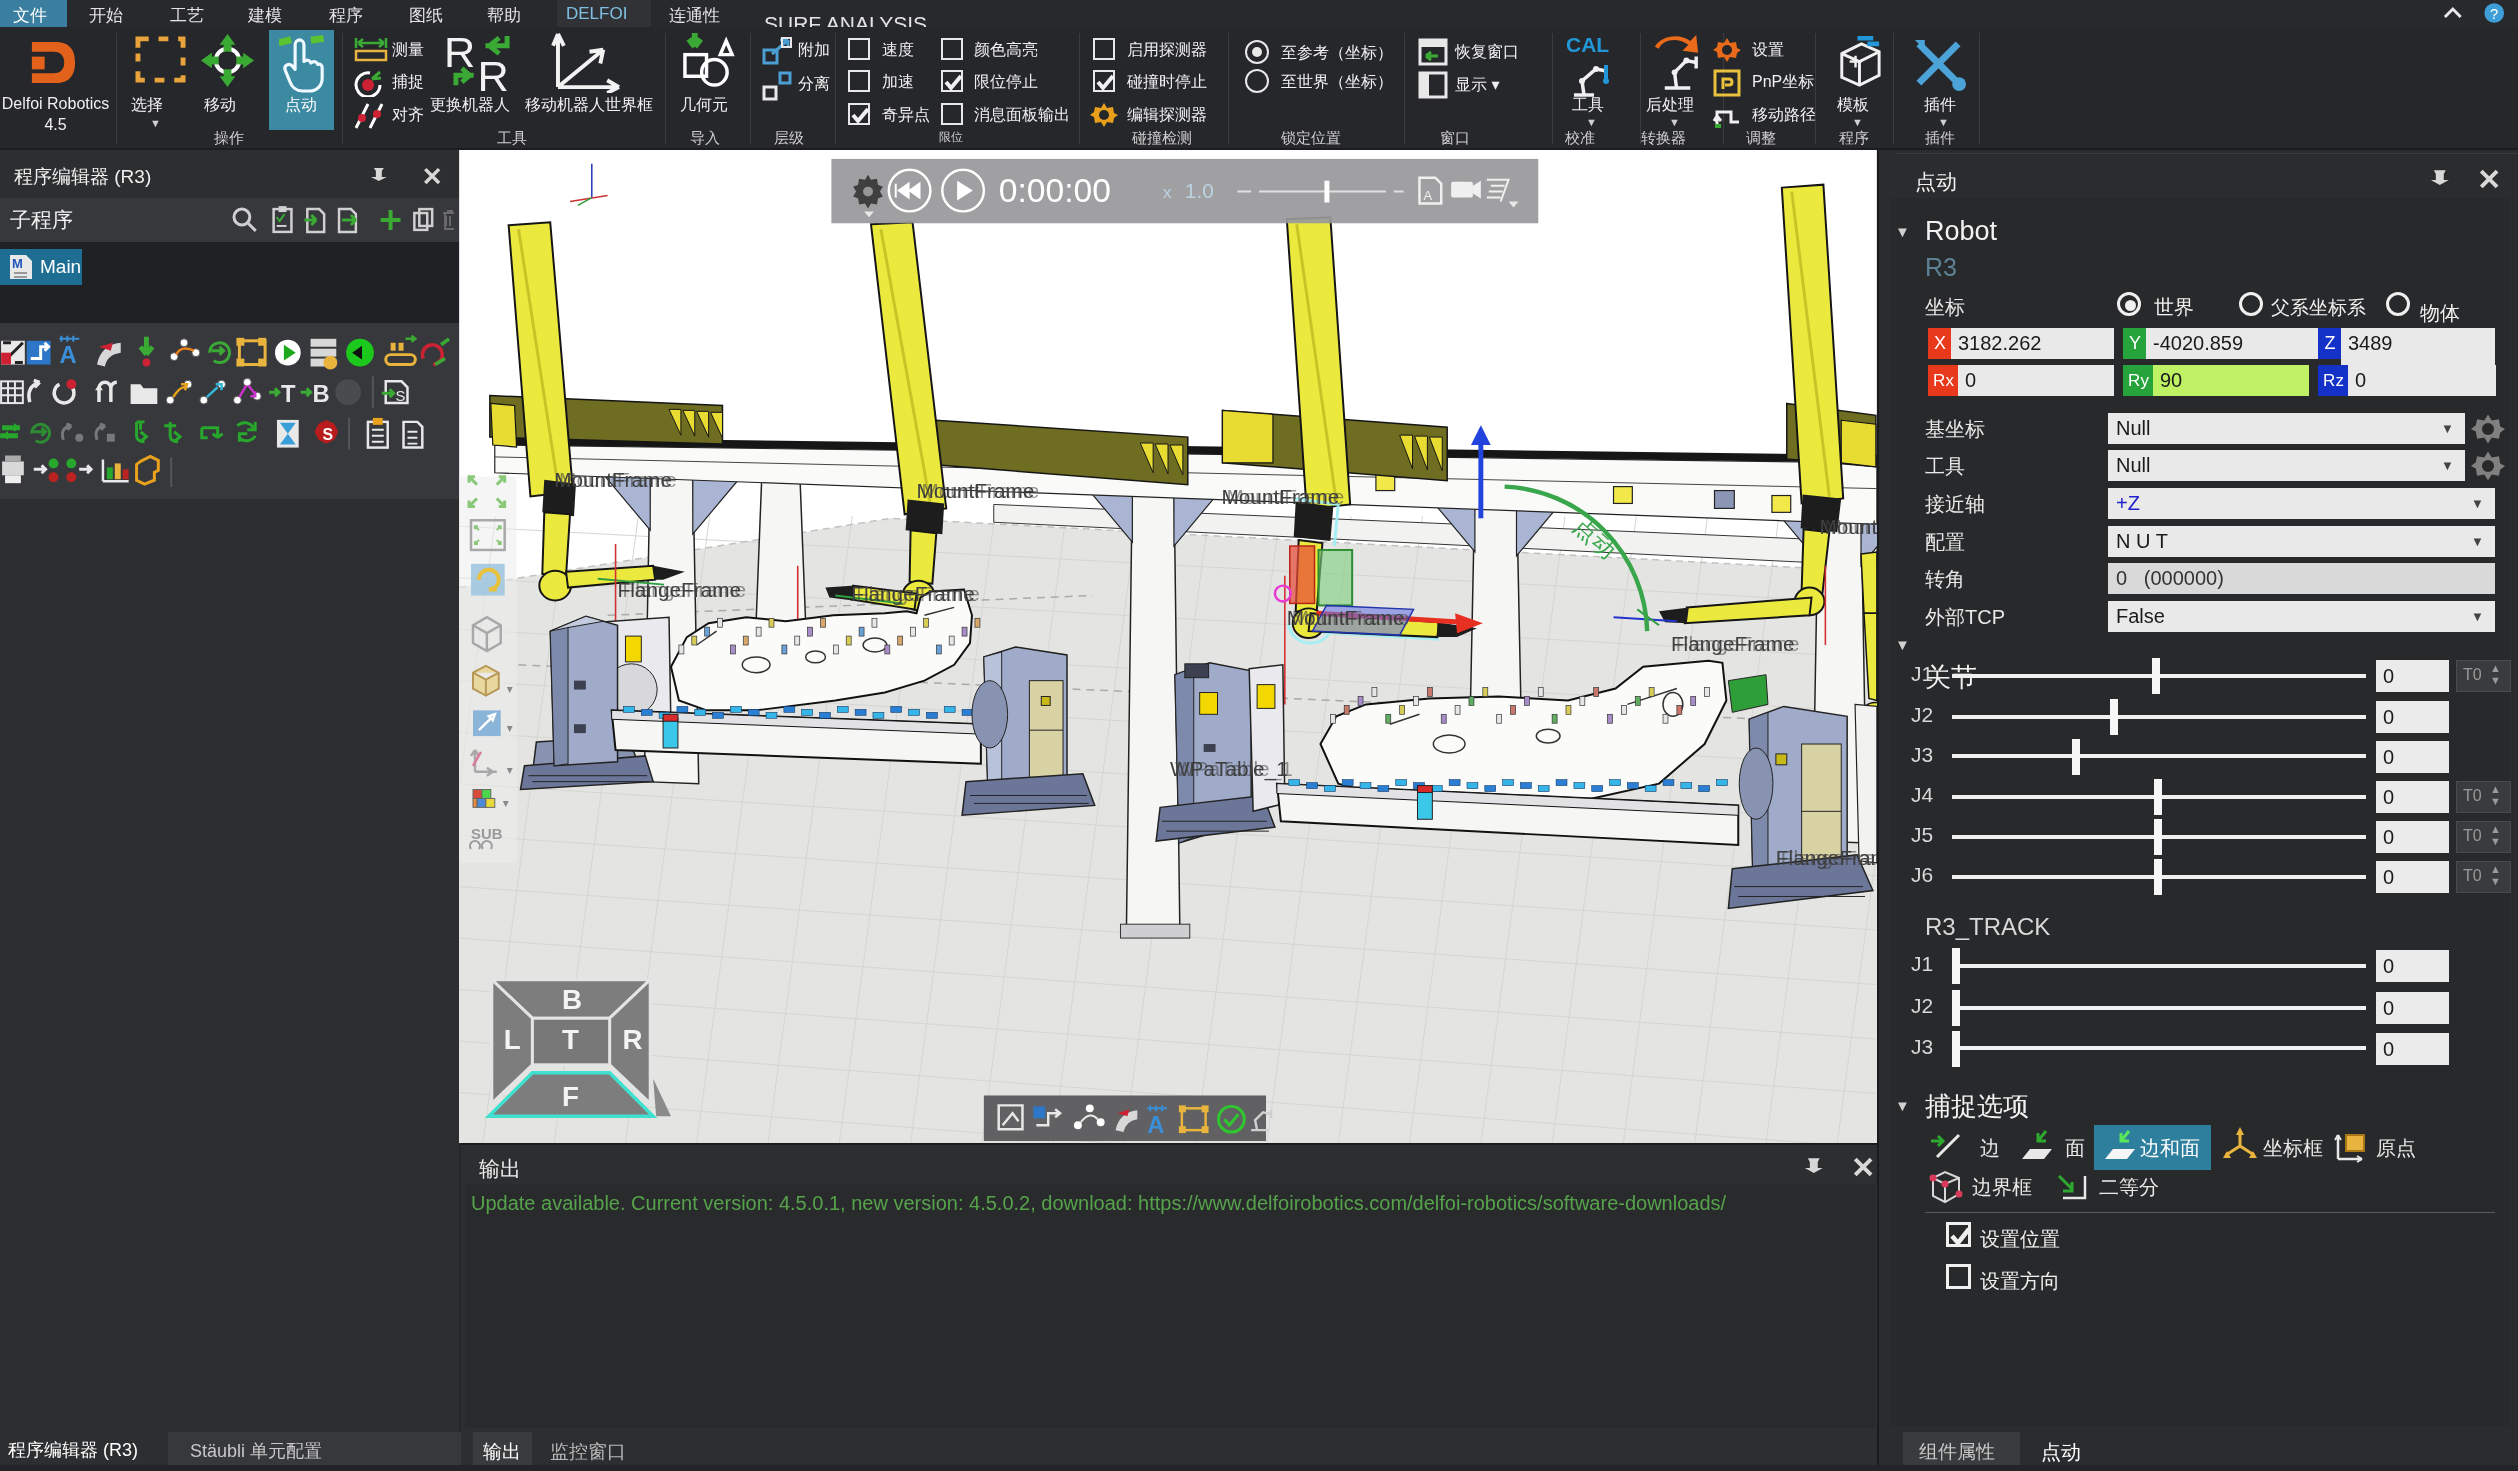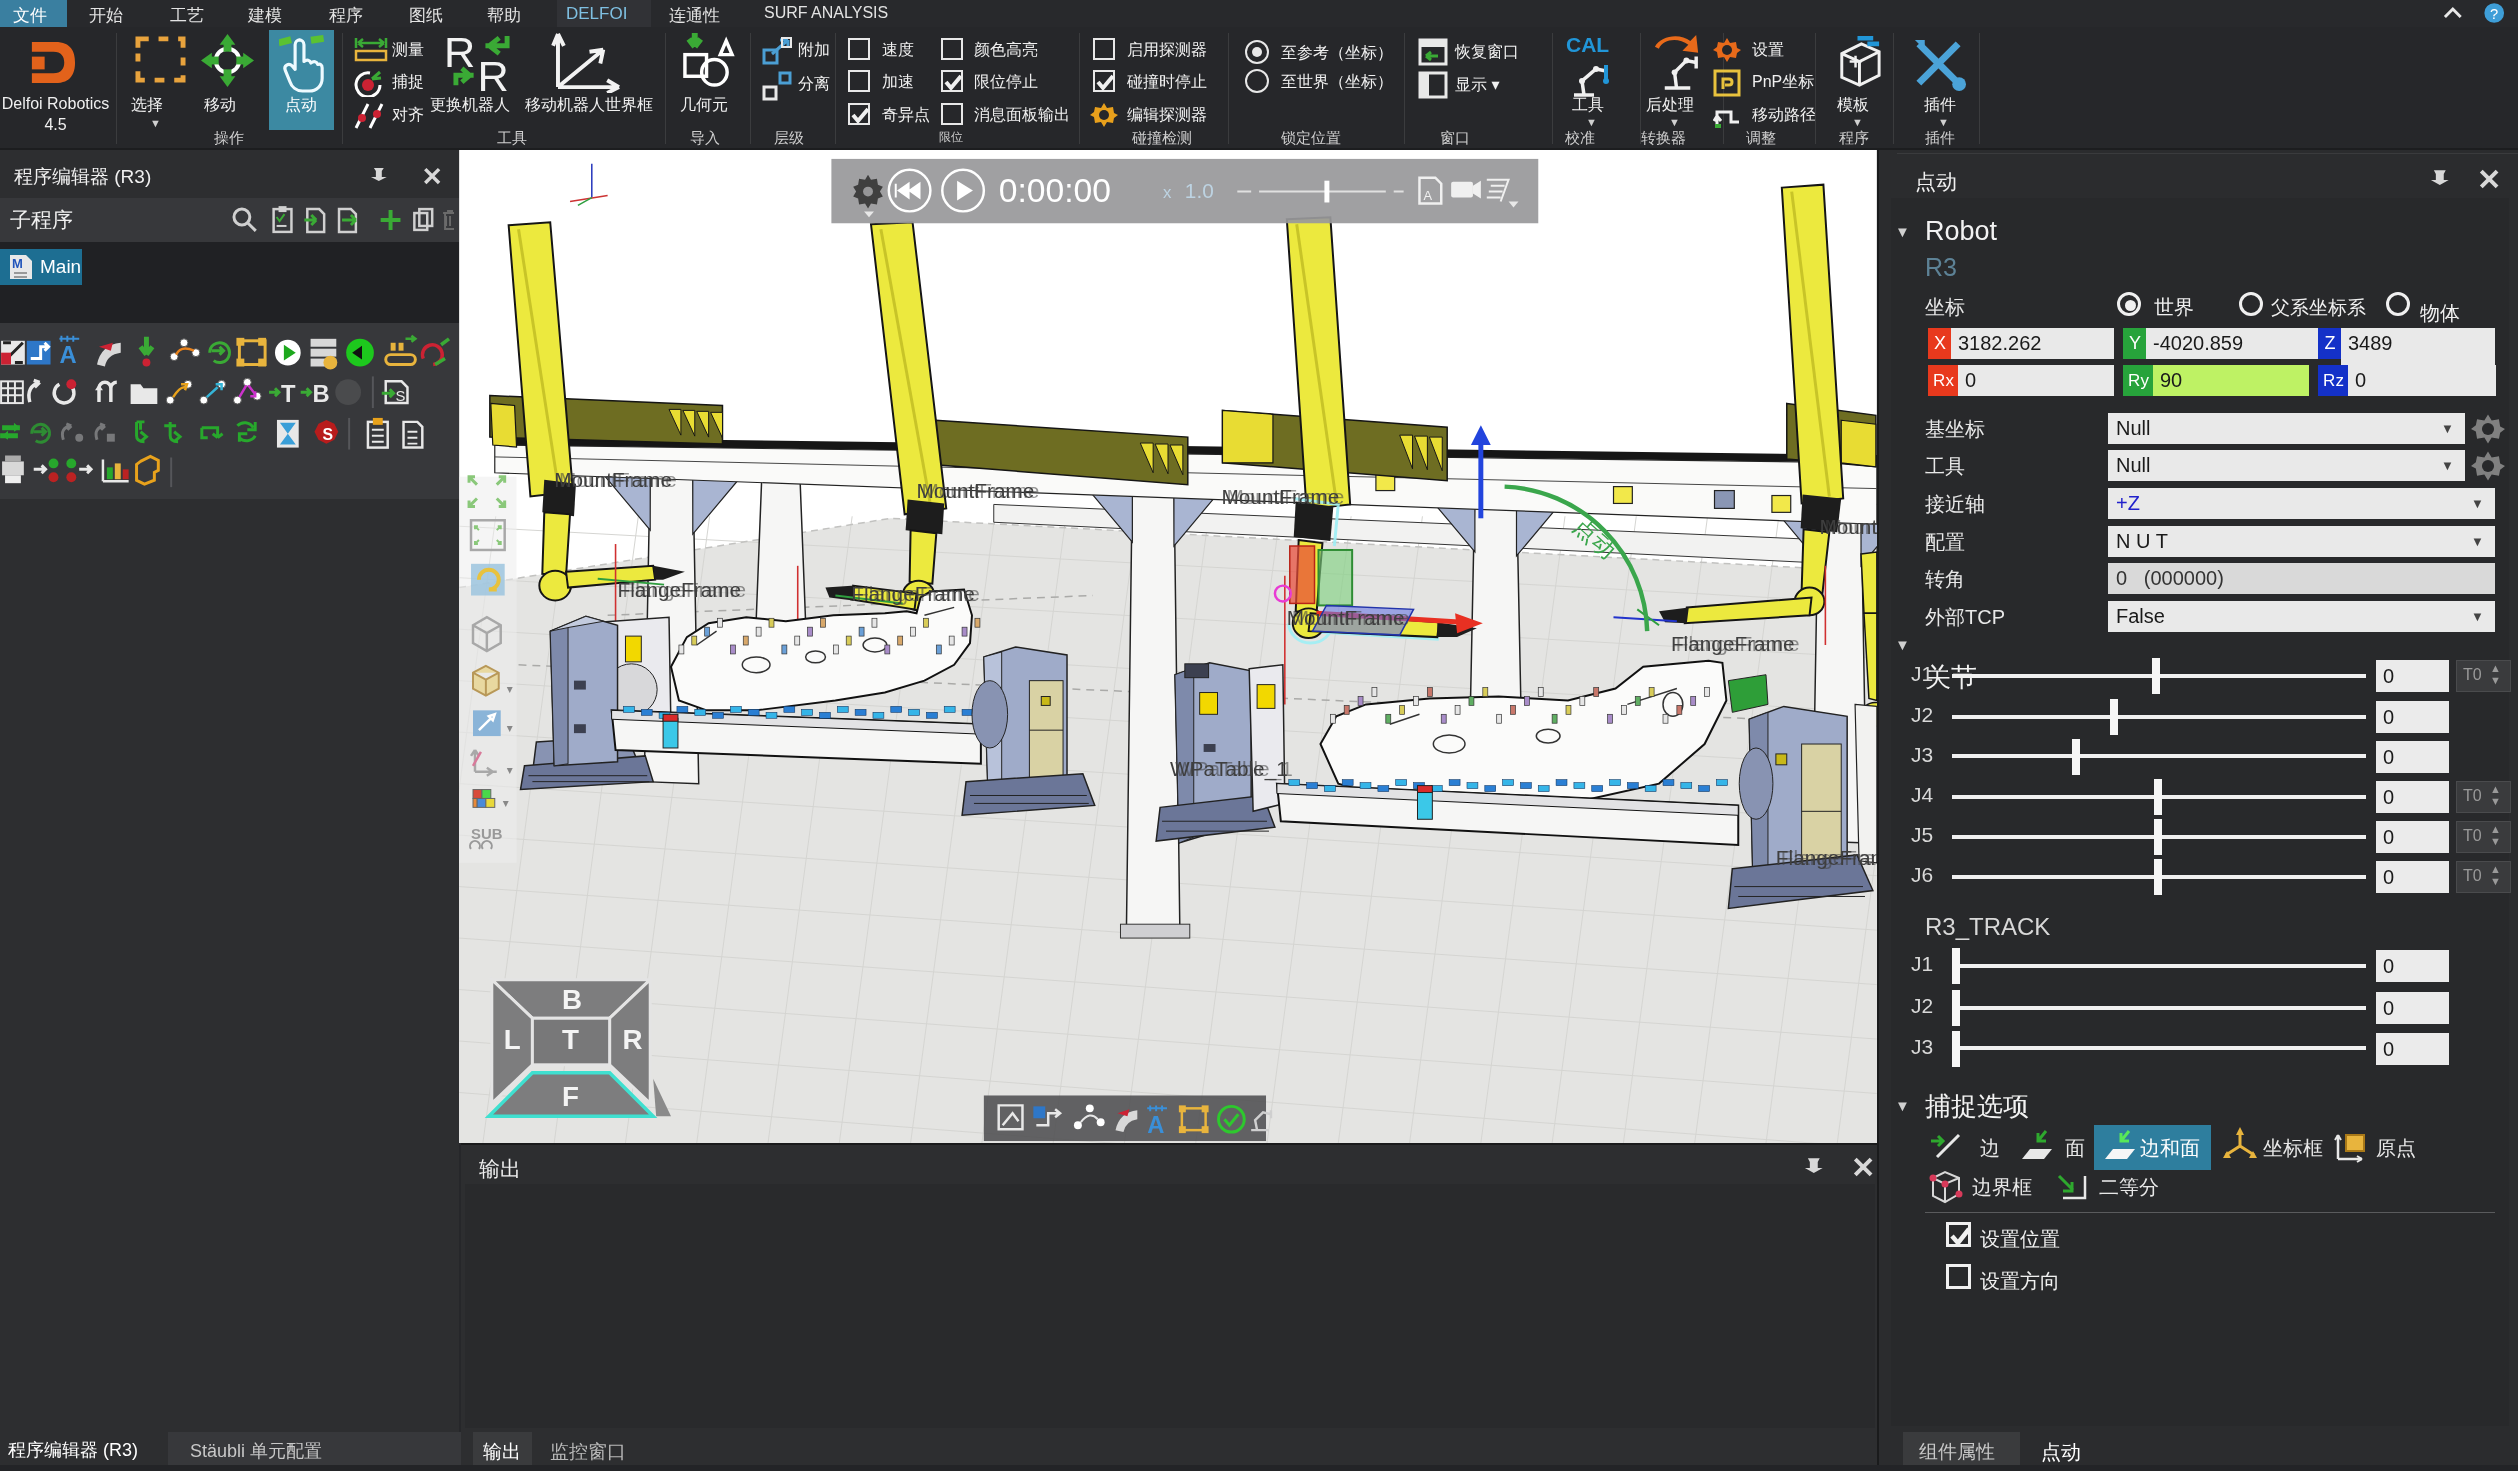--- a/index.html
+++ b/index.html
@@ -18,21 +18,21 @@
 <div class="txt" style="left:13px;top:4px;font-size:17px;color:#fff;">文件</div>
 <div class="txt" style="left:89px;top:4px;font-size:17px;color:#e3e3e3;">开始</div>
 <div class="txt" style="left:170px;top:4px;font-size:17px;color:#e3e3e3;">工艺</div>
 <div class="txt" style="left:248px;top:4px;font-size:17px;color:#e3e3e3;">建模</div>
 <div class="txt" style="left:329px;top:4px;font-size:17px;color:#e3e3e3;">程序</div>
 <div class="txt" style="left:409px;top:4px;font-size:17px;color:#e3e3e3;">图纸</div>
 <div class="txt" style="left:487px;top:4px;font-size:17px;color:#e3e3e3;">帮助</div>
 <div class="abs" style="left:557px;top:0;width:94px;height:27px;background:#313236;"></div>
 <div class="txt" style="left:566px;top:4px;font-size:17px;color:#7fc0e2;">DELFOI</div>
 <div class="txt" style="left:669px;top:4px;font-size:17px;color:#e3e3e3;">连通性</div>
-<div class="txt" style="left:764px;top:4px;font-size:16px;color:#e3e3e3;">SURF ANALYSIS</div>
+<div class="txt" style="left:764px;top:12px;font-size:21px;color:#e3e3e3;">SURF ANALYSIS</div>
 <svg class="abs" style="left:2440px;top:3px;" width="69" height="22" viewBox="0 0 70 22">
   <path d="M5 14 L13 6 L21 14" fill="none" stroke="#e8e8e8" stroke-width="3"></path>
   <circle cx="55" cy="10" r="10" fill="#3e9ed8"></circle>
   <text x="55" y="16" font-size="15" fill="#fff" text-anchor="middle" font-family="Liberation Sans">?</text>
 </svg>
 
 <div class="abs" style="left:0;top:27px;width:2519px;height:124px;background:#26272a;border-bottom:3px solid #1c1d1f;"></div>
 
 <svg class="abs" style="left:22px;top:38px;" width="59" height="51" viewBox="0 0 60 52">
   <path d="M10 4 H34 C50 4 54 14 54 25 C54 36 50 46 34 46 H10 V36 H32 C40 36 43 31 43 25 C43 19 40 14 32 14 H10 Z" fill="#e2621b"></path>
@@ -938,17 +938,18 @@
 <div class="txt" style="left:1919px;top:1439px;font-size:19px;color:#c8c8c8;">组件属性</div>
 <div class="txt" style="left:2041px;top:1439px;font-size:20px;color:#ffffff;">点动</div>
 
 <div class="abs" style="left:461px;top:1143px;width:1416px;height:328px;background:#2d2e30;border-top:2px solid #1a1b1c;"></div>
 <div class="txt" style="left:479px;top:1155px;font-size:21px;color:#f0f0f0;">输出</div>
 <svg class="abs" style="left:1798px;top:1156px;" width="79" height="24" viewBox="0 0 80 24">
   <path d="M10 2 h12 l-2 4 v6 h5 l-9 5 -9 -5 h5 v-6 Z M16 17 v6" fill="#d8d8d8"></path>
   <path d="M58 3 L74 19 M74 3 L58 19" stroke="#d8d8d8" stroke-width="4"></path>
 </svg>
 <div class="abs" style="left:465px;top:1184px;width:1410px;height:244px;background:#292a2c;"></div>
+<div class="txt" style="left:471px;top:1192px;font-size:20px;color:#56a34c;">Update available. Current version: 4.5.0.1, new version: 4.5.0.2, download: https://www.delfoirobotics.com/delfoi-robotics/software-downloads/</div>
 <div class="abs" style="left:473px;top:1432px;width:59px;height:40px;background:#3a3b3d;"></div>
 <div class="txt" style="left:483px;top:1439px;font-size:19px;color:#ffffff;">输出</div>
 <div class="txt" style="left:550px;top:1439px;font-size:19px;color:#b8b8b8;">监控窗口</div>
 <div class="abs" style="left:0px;top:1465px;width:2519px;height:6px;background:#232427;"></div>
 </div>
 
 </body></html>

